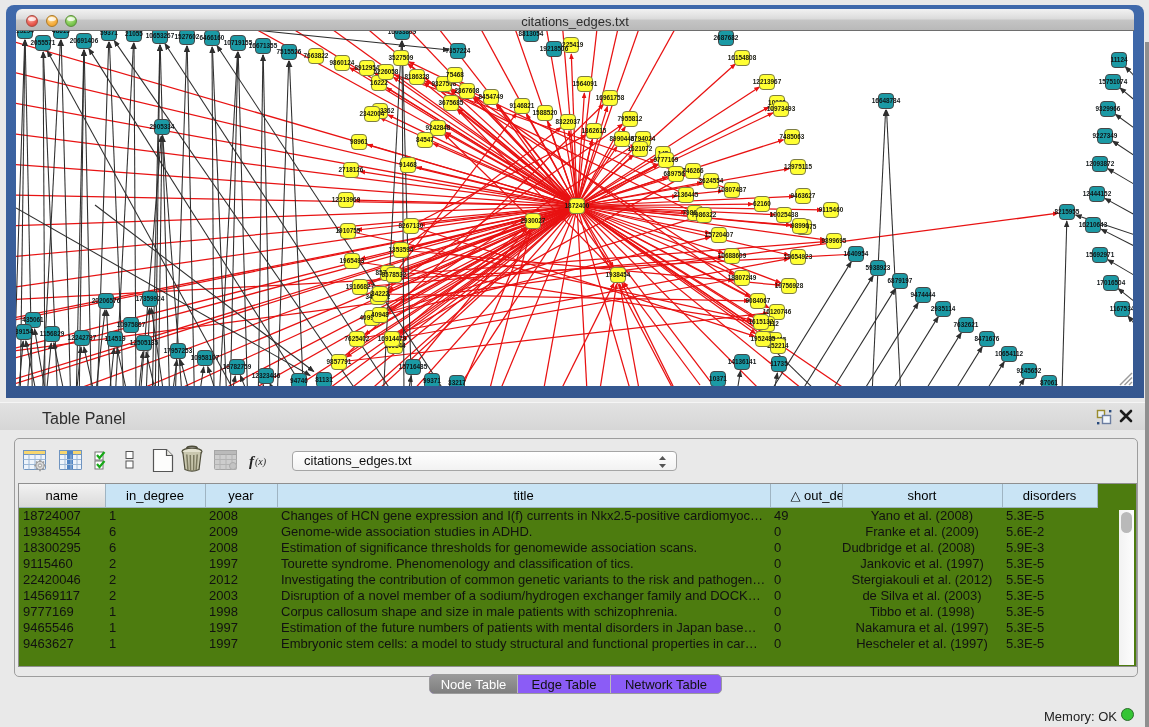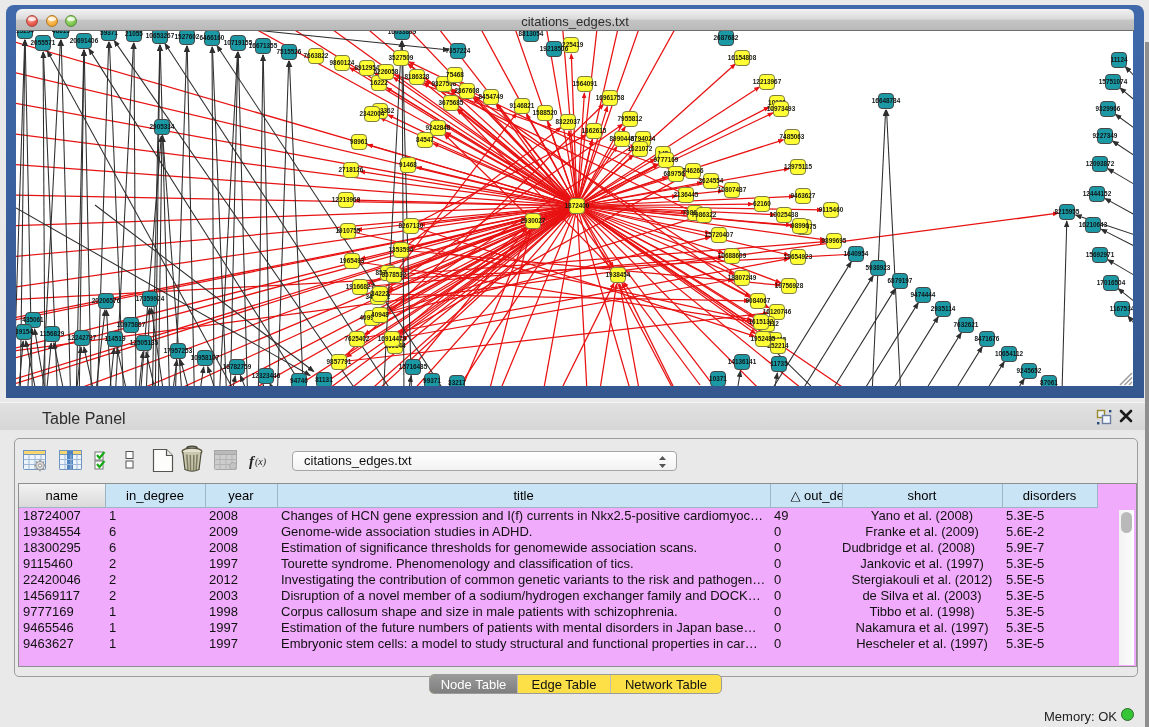--- a/index.html
+++ b/index.html
@@ -37,33 +37,33 @@
     background:#e9e9e9; border:1px solid #9d9d9d; border-radius:5px; }
 
   
   #toolbar { position:absolute; left:3px; top:3px; width:1116px; height:40px; }
   .dropdown { position:absolute; left:274px; top:9px; width:385px; height:20px;
     background:linear-gradient(#ffffff,#f2f2f2); border:1px solid #a5a5a5; border-radius:4px;
     font-size:13px; color:#111; line-height:18px; padding-left:11px; }
 
   
   #tablewrap { position:absolute; left:3px; top:44px; width:1119px; height:184px;
-    background:#f0abfc; border:1px solid #8f8f8f; }
+    background:#4d7c0f; border:1px solid #8f8f8f; }
   table { border-collapse:collapse; table-layout:fixed; width:1078px; font-size:13px; }
   th { height:23px; font-weight:normal; background:#c9e4f5;
        border:1px solid #9fb4c2; border-top:none; overflow:hidden; white-space:nowrap; }
   th.first { background:linear-gradient(#f2f2f2,#dadada); border-left:none; }
   td { height:16px; padding:0 0 0 4px; overflow:hidden; white-space:nowrap; color:#111; }
   #scrollbar { position:absolute; right:2px; top:26px; width:15px; height:155px;
     background:linear-gradient(90deg,#f2f2f2,#fdfdfd); }
   #thumb { position:absolute; left:2px; top:2px; width:11px; height:21px; border-radius:6px; background:#b9b9b9; }
 
   
   #tabs { position:absolute; left:429px; top:674px; width:293px; height:20px;
-    border:1px solid #9b9b9b; border-radius:5px; background:#fde047; overflow:hidden;
+    border:1px solid #9b9b9b; border-radius:5px; background:#8b5cf6; overflow:hidden;
     font-size:13px; display:flex; }
   .tab { height:100%; line-height:19px; text-align:center; color:#111; border-right:1px solid #bbb; }
   .tab.sel { background:linear-gradient(#9a9a9a,#7f7f7f); color:#fff; }
 
   #memory { position:absolute; right:32px; top:709px; font-size:13px; color:#222; }
   #memdot { position:absolute; right:15px; top:708px; width:13px; height:13px; border-radius:50%;
     background:#35c535; border:1px solid #2a6b2a; }
 </style>
 </head>
 <body>
@@ -1070,21 +1070,21 @@
               <td style="text-align:center;padding:0">Franke et al. (2009)</td>
               <td>5.6E-2</td>
             </tr>
 <tr>
               <td>18300295</td>
               <td>6</td>
               <td>2008</td>
               <td>Estimation of significance thresholds for genomewide association scans.</td>
               <td>0</td>
               <td style="padding:0">Dudbridge et al. (2008)</td>
-              <td>5.9E-7</td>
+              <td>5.9E-3</td>
             </tr>
 <tr>
               <td>9115460</td>
               <td>2</td>
               <td>1997</td>
               <td>Tourette syndrome. Phenomenology and classification of tics.</td>
               <td>0</td>
               <td style="text-align:center;padding:0">Jankovic et al. (1997)</td>
               <td>5.3E-5</td>
             </tr>

